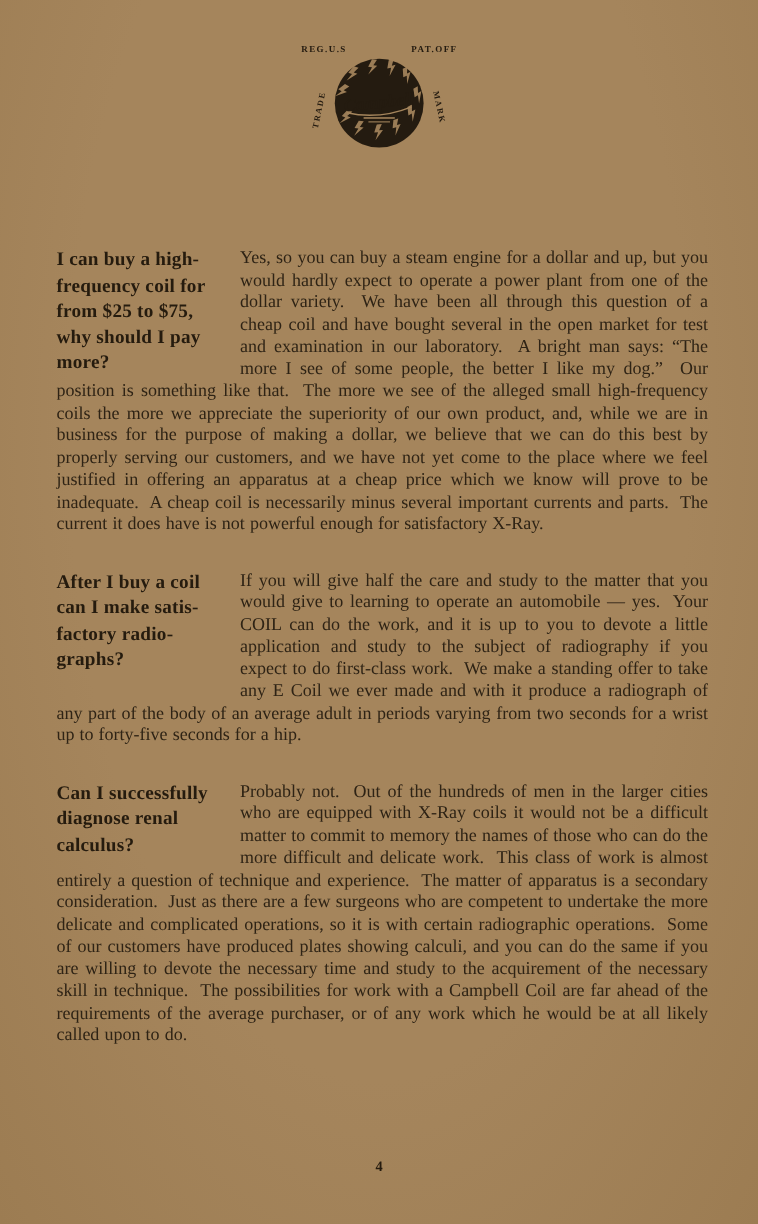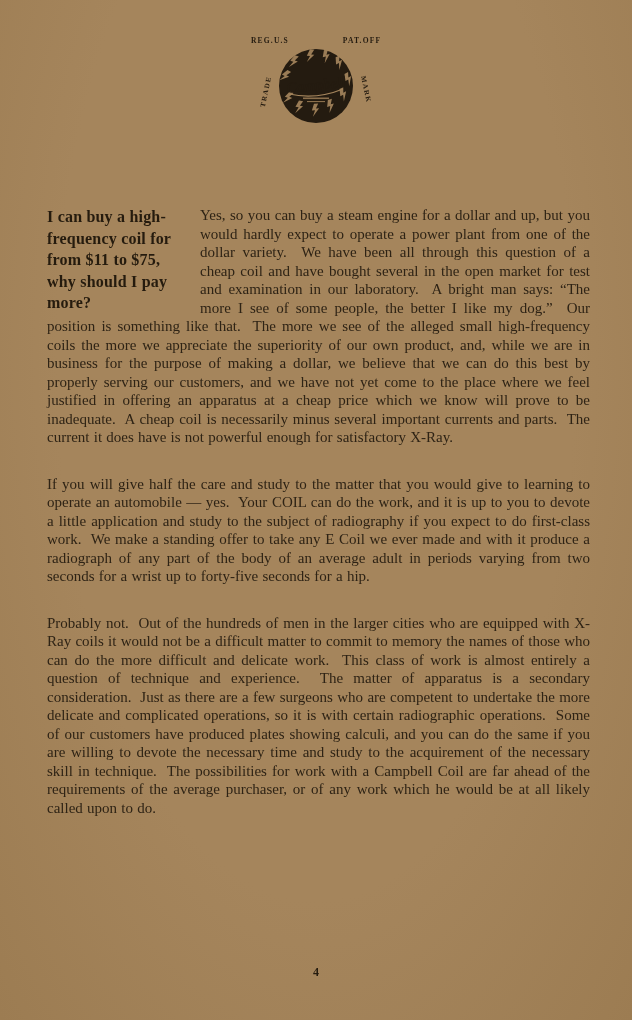--- a/index.html
+++ b/index.html
@@ -107,31 +107,38 @@
         <rect x="77" y="71" width="18" height="1.1"></rect>
       </g>
     </svg>
   </div>
 
   <div class="content">
 
     <div class="qa-section">
       <div class="question q1">I can buy a high-
 frequency coil for
-from $11 to $75,
+from $25 to $75,
 why should I pay
 more?</div>
       <div class="answer">Yes, so you can buy a steam engine for a dollar and up, but you would hardly expect to operate a power plant from one of the dollar variety.&nbsp; We have been all through this question of a cheap coil and have bought several in the open market for test and examination in our laboratory.&nbsp; A bright man says: “The more I see of some people, the better I like my dog.”&nbsp; Our position is something like that.&nbsp; The more we see of the alleged small high-frequency coils the more we appreciate the superiority of our own product, and, while we are in business for the purpose of making a dollar, we believe that we can do this best by properly serving our customers, and we have not yet come to the place where we feel justified in offering an apparatus at a cheap price which we know will prove to be inadequate.&nbsp; A cheap coil is necessarily minus several important currents and parts.&nbsp; The current it does have is not powerful enough for satisfactory X-Ray.</div>
     </div>
 
     <div class="qa-section">
+      <div class="question q2">After I buy a coil
+can I make satis-
+factory radio-
+graphs?</div>
       <div class="answer">If you will give half the care and study to the matter that you would give to learning to operate an automobile — yes.&nbsp; Your COIL can do the work, and it is up to you to devote a little application and study to the subject of radiography if you expect to do first-class work.&nbsp; We make a standing offer to take any E Coil we ever made and with it produce a radiograph of any part of the body of an average adult in periods varying from two seconds for a wrist up to forty-five seconds for a hip.</div>
     </div>
 
     <div class="qa-section">
+      <div class="question q3">Can I successfully
+diagnose renal
+calculus?</div>
       <div class="answer">Probably not.&nbsp; Out of the hundreds of men in the larger cities who are equipped with X-Ray coils it would not be a difficult matter to commit to memory the names of those who can do the more difficult and delicate work.&nbsp; This class of work is almost entirely a question of technique and experience.&nbsp; The matter of apparatus is a secondary consideration.&nbsp; Just as there are a few surgeons who are competent to undertake the more delicate and complicated operations, so it is with certain radiographic operations.&nbsp; Some of our customers have produced plates showing calculi, and you can do the same if you are willing to devote the necessary time and study to the acquirement of the necessary skill in technique.&nbsp; The possibilities for work with a Campbell Coil are far ahead of the requirements of the average purchaser, or of any work which he would be at all likely called upon to do.</div>
     </div>
 
   </div>
 
   <div class="page-number">4</div>
 
 </div>
 
 </body></html>

